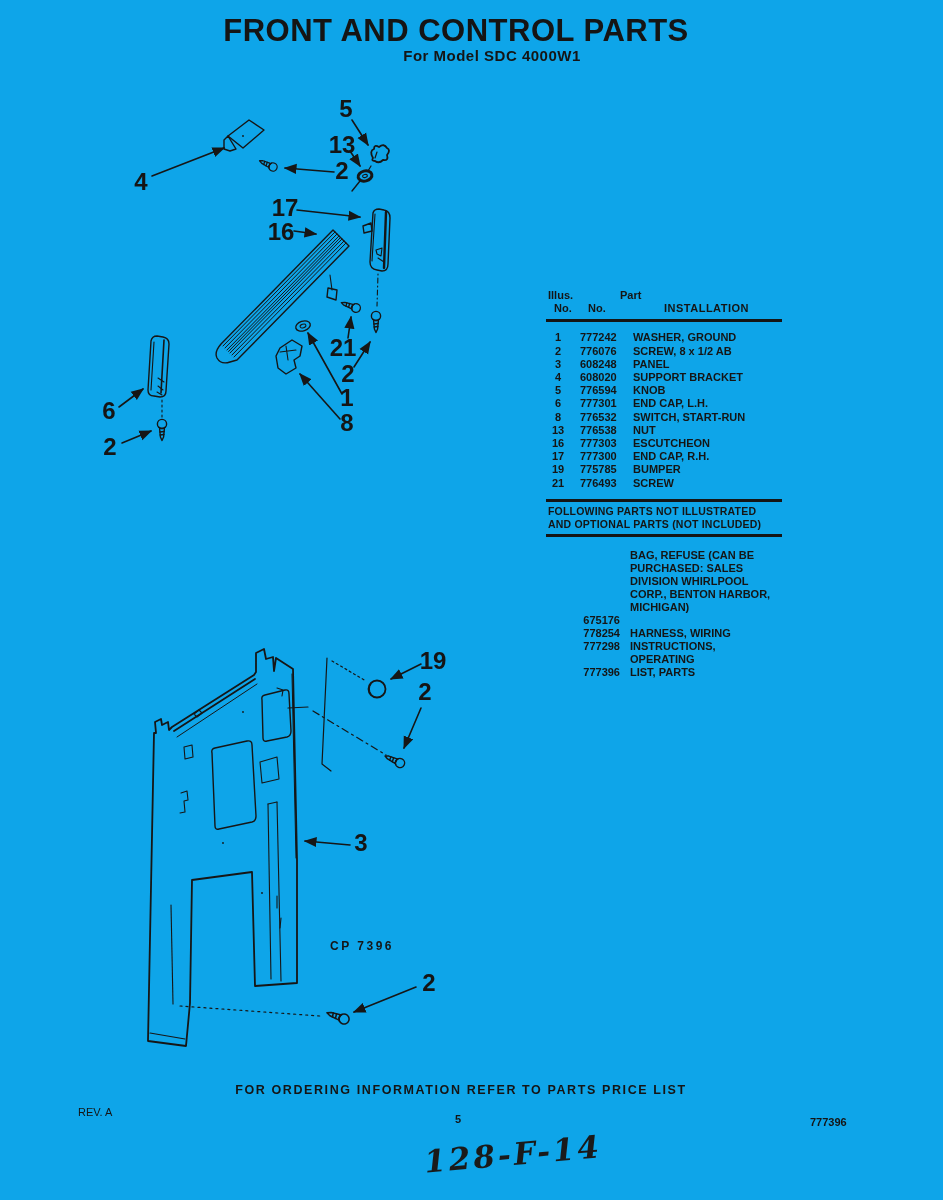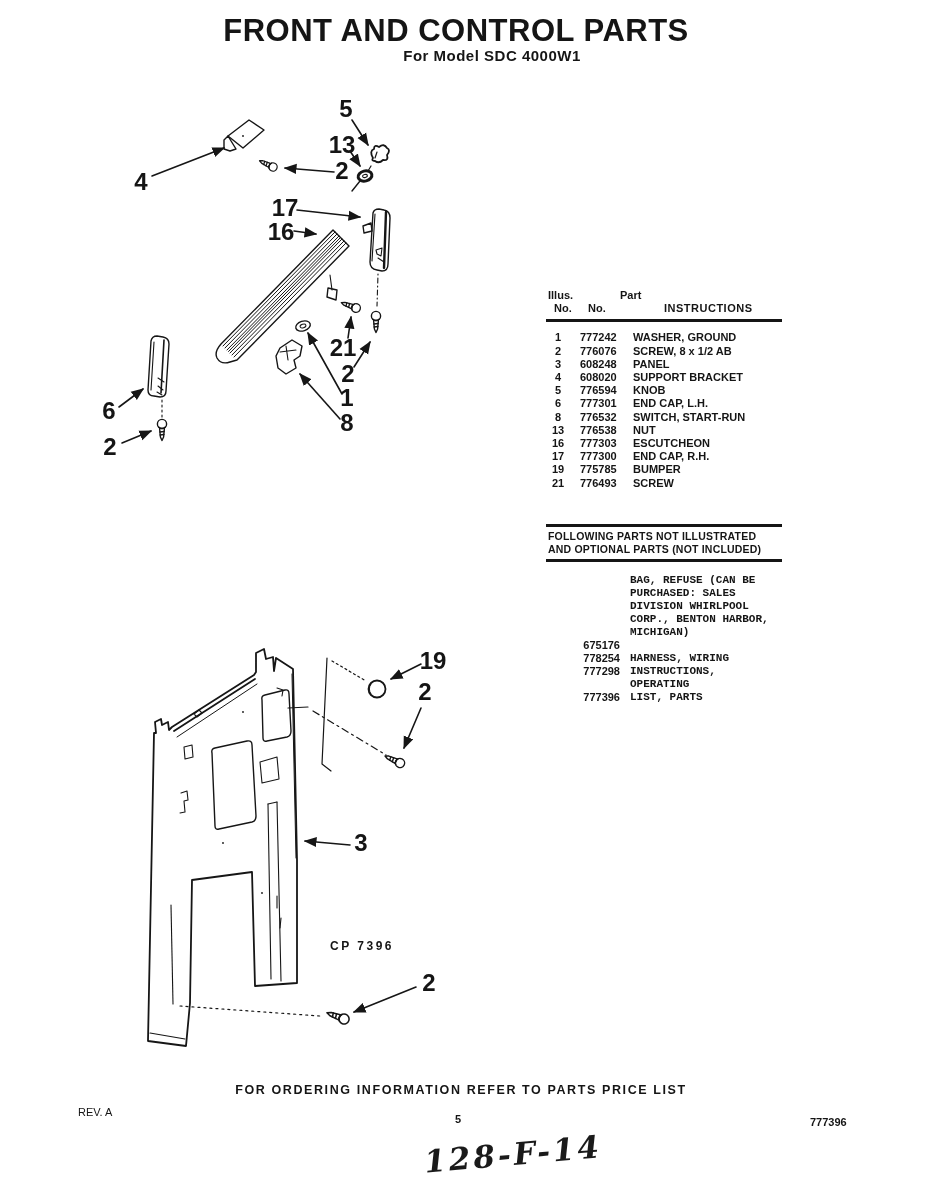--- a/index.html
+++ b/index.html
@@ -1,17 +1,17 @@
 <!DOCTYPE html>
 <html><head>
 <meta charset="utf-8">
 <style>
   html,body{margin:0;padding:0;background:#e8e8e8;}
   .page{
-    position:relative;width:943px;height:1200px;background:#ffffff;
+    position:relative;width:943px;height:1200px;background:#0ea5e9;
     font-family:"Liberation Sans",sans-serif;color:#151515;overflow:hidden;
   }
   .title{
     position:absolute;left:0;top:13px;width:912px;text-align:center;
     font-size:31px;font-weight:bold;letter-spacing:.5px;white-space:nowrap;
   }
   .subtitle{
     position:absolute;left:0;top:47px;width:928px;text-align:center;
     font-size:15px;font-weight:bold;letter-spacing:.5px;padding-left:28px;
   }
@@ -27,27 +27,27 @@
   .h-part{width:40px;padding-left:36px;}
   .h-no1{margin-left:8px;width:30px;}
   .h-no2{margin-left:4px;width:34px;}
   .h-desc{margin-left:42px;letter-spacing:.5px;}
   .rule{height:3px;background:#151515;}
   .pt-rule{margin-top:4px;}
   .pt-rows{margin-top:9px;}
   .pt-row{display:grid;grid-template-columns:24px 43px 1fr;column-gap:10px;}
   .pt-row .c-illus{text-align:center;}
 
-  .block2{position:absolute;left:546px;top:524px;width:236px;
+  .block2{position:absolute;left:546px;top:499px;width:236px;
     font-size:11px;font-weight:bold;line-height:13px;}
   .ni-heading{margin:3px 0 3px 2px;font-size:10.5px;letter-spacing:.2px;line-height:13px;}
   .ni-rows{margin-top:12px;}
   .ni-row{display:grid;grid-template-columns:74px 1fr;column-gap:10px;margin-bottom:0;}
   .ni-row .c-part{text-align:right;}
-  .ni-row .c-desc{max-width:150px;font-family:Liberation Mono, monospace;}
+  .ni-row .c-desc{max-width:150px;}
 
   .ordering-note{
     position:absolute;left:0;top:1083px;width:922px;text-align:center;
     font-size:12.5px;font-weight:bold;letter-spacing:1.6px;white-space:nowrap;
   }
   .rev{position:absolute;left:78px;top:1106px;font-size:11px;font-weight:normal;}
   .page-num{position:absolute;left:455px;top:1113px;font-size:11px;font-weight:bold;}
   .doc-num{position:absolute;left:810px;top:1116px;font-size:11px;font-weight:bold;}
   .handwritten{
     position:absolute;left:424px;top:1136px;
@@ -236,21 +236,21 @@
       <text class="callout" x="429" y="991">2</text>
       <text class="cp-label" x="330" y="950" text-anchor="start">CP 7396</text>
     </g>
   </svg>
 
   <div class="parts-table">
     <div class="pt-head1">
       <span class="h-illus">Illus.</span><span class="h-part">Part</span>
     </div>
     <div class="pt-head2">
-      <span class="h-no1">No.</span><span class="h-no2">No.</span><span class="h-desc">INSTRUCTIONS</span>
+      <span class="h-no1">No.</span><span class="h-no2">No.</span><span class="h-desc">INSTALLATION</span>
     </div>
     <div class="rule pt-rule"></div>
     <div class="pt-rows">
       <div class="pt-row">
           <span class="c-illus">1</span>
           <span class="c-part">777242</span>
           <span class="c-desc">WASHER, GROUND</span>
         </div>
       <div class="pt-row">
           <span class="c-illus">2</span>

